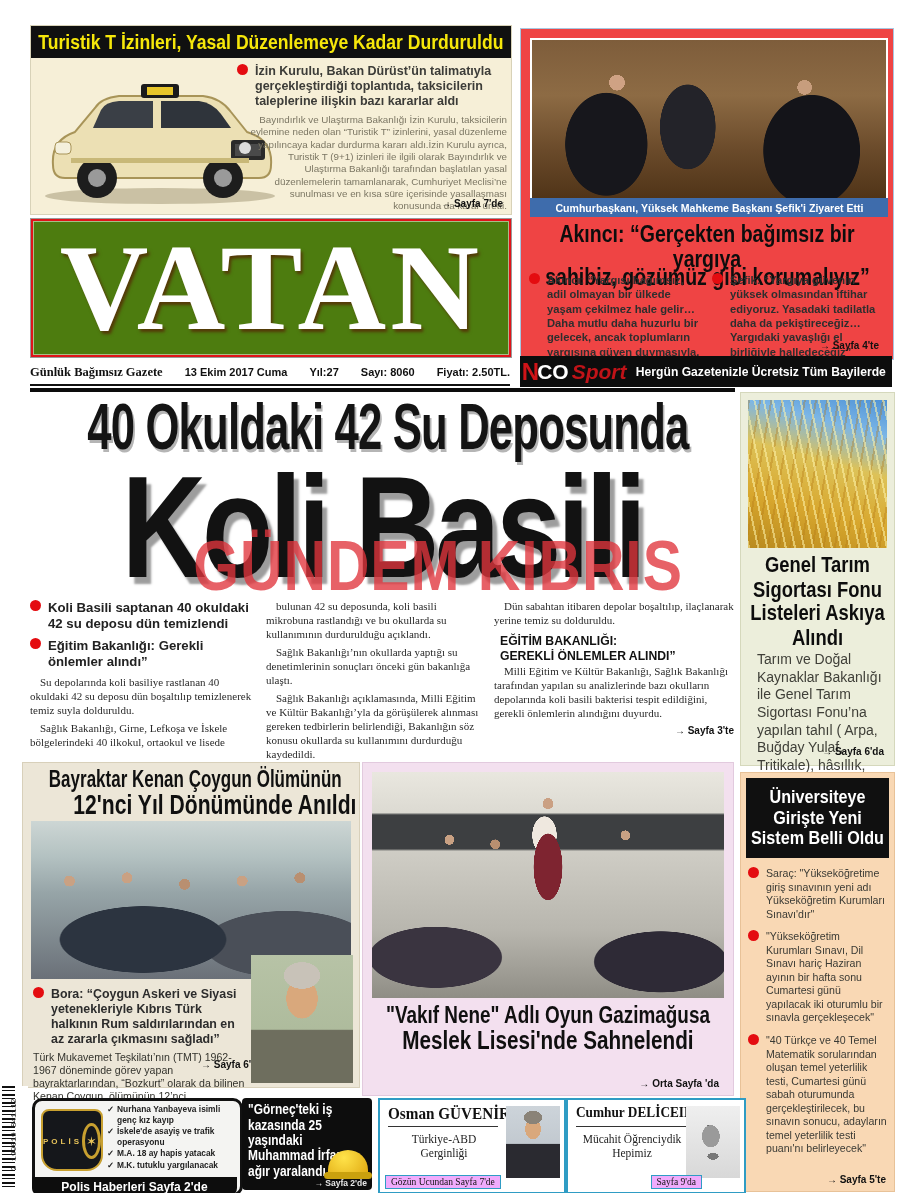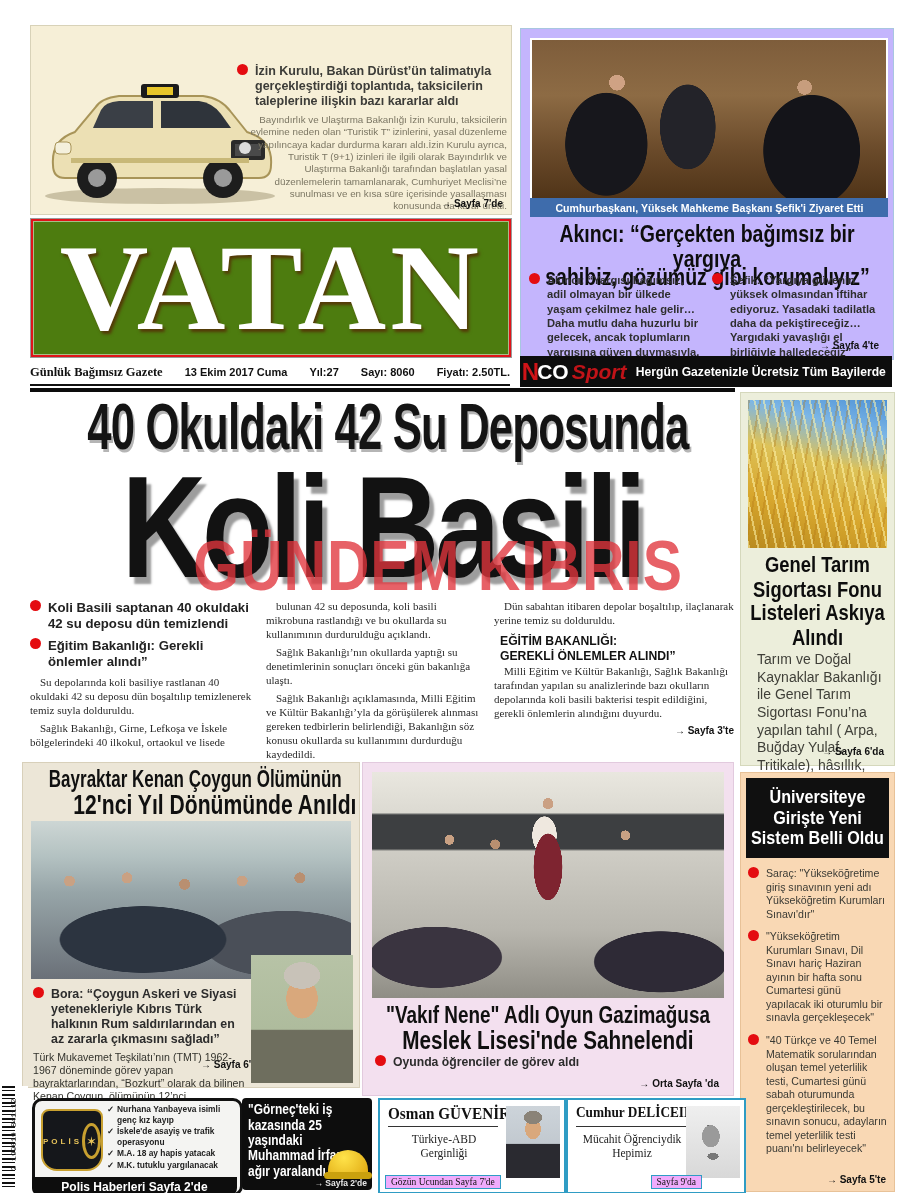--- a/index.html
+++ b/index.html
@@ -15,21 +15,21 @@
   .taxi-box{left:30px;top:25px;width:480px;height:188px;background:#f6efd7;border:1px solid #d8d2b8;}
   .taxi-banner{position:absolute;left:0;top:0;width:100%;height:32px;background:#101010;
                display:flex;align-items:center;justify-content:center;}
   .taxi-banner span{color:#f6e70a;font-weight:bold;font-size:18.5px;transform:scale(.95,1.12);white-space:nowrap;}
   .taxi-art{left:4px;top:44px;width:252px;height:138px;}
   .taxi-lead{right:6px;top:38px;width:268px;font-size:12.5px;font-weight:bold;color:#3c3c38;line-height:1.2;}
   .taxi-body{right:4px;top:88px;width:258px;font-size:9.8px;color:#7b7663;line-height:1.26;text-align:right;}
   .taxi-ref{right:8px;bottom:5px;}
 
   
-  .akinci-box{left:520px;top:28px;width:372px;height:330px;background:#c4b5fd;border:1px solid #a8c6e0;}
+  .akinci-box{left:520px;top:28px;width:372px;height:330px;background:#ef4444;border:1px solid #a8c6e0;}
   .meeting-photo{left:9px;top:9px;width:354px;height:158px;border:2px solid #fff;
      background:
        radial-gradient(circle 13px at 24% 27%,#cfa284 60%,transparent 61%),
        radial-gradient(circle 12px at 77% 30%,#c79d7d 60%,transparent 61%),
        radial-gradient(ellipse 68px 85px at 21% 66%,#17171c 60%,transparent 61%),
        radial-gradient(ellipse 80px 92px at 79% 70%,#141419 60%,transparent 61%),
        radial-gradient(ellipse 46px 70px at 44% 55%,#232329 60%,transparent 61%),
        linear-gradient(180deg,#7e5d3b 0%,#8d6b44 35%,#6a4a2a 70%,#503418 100%);}
   .akinci-caption{left:9px;top:169px;width:358px;height:19px;background:#3e6cac;display:flex;
       align-items:center;justify-content:center;}
@@ -197,20 +197,23 @@
      radial-gradient(circle 4px at 42% 30%,#555 60%,transparent 61%),
      radial-gradient(ellipse 10px 6px at 50% 70%,#777 55%,transparent 56%),
      linear-gradient(180deg,#efefef 0%,#d8d8d8 100%);}
 </style>
 </head>
 <body>
 
 <div class="page">
 
   <div class="abs taxi-box">
+    <div class="taxi-banner">
+      <span>Turistik T İzinleri, Yasal Düzenlemeye Kadar Durduruldu</span>
+    </div>
     <div class="abs taxi-art">
       <svg viewBox="0 0 250 138" width="250" height="138">
         <ellipse cx="125" cy="126" rx="115" ry="8" fill="rgba(120,110,70,.35)"></ellipse>
         <path d="M18 95 Q16 70 40 62 L60 38 Q66 28 84 26 L168 26 Q186 28 196 42 L212 62 Q238 70 236 95 Q236 108 224 108 L30 108 Q18 108 18 95 Z" fill="#ece0b4" stroke="#a89458" stroke-width="2"></path>
         <path d="M66 40 Q70 32 84 31 L118 31 L118 58 L58 58 Z" fill="#3a3f46"></path>
         <path d="M126 31 L164 31 Q178 33 186 44 L196 58 L126 58 Z" fill="#2f343b"></path>
         <rect x="106" y="14" width="38" height="14" rx="3" fill="#1b1b1b"></rect>
         <rect x="112" y="17" width="26" height="8" fill="#e8c62a"></rect>
         <rect x="196" y="70" width="34" height="20" rx="3" fill="#2a2a2a"></rect>
         <rect x="200" y="74" width="26" height="12" fill="#4a4a4a"></rect>
@@ -335,24 +338,20 @@
   </div>
 
   <div class="abs vakif">
     <div class="abs play-photo"></div>
     <div class="abs vakif-h1">
       <span>"Vakıf Nene" Adlı Oyun Gazimağusa</span>
     </div>
     <div class="abs vakif-h2">
       <span>Meslek Lisesi'nde Sahnelendi</span>
     </div>
-    <div class="abs vakif-bullet bullet-row">
-      <span class="dot"></span>
-      <span>Oyunda öğrenciler de görev aldı</span>
-    </div>
     <div class="abs vakif-ref pageref">→ Orta Sayfa 'da</div>
   </div>
 
   <div class="abs uni">
     <div class="abs uni-head">
       <span>Üniversiteye Girişte Yeni Sistem Belli Oldu</span>
     </div>
     <div class="uni-qwrap">
       <div class="uni-q bullet-row">
         <span class="dot"></span>

